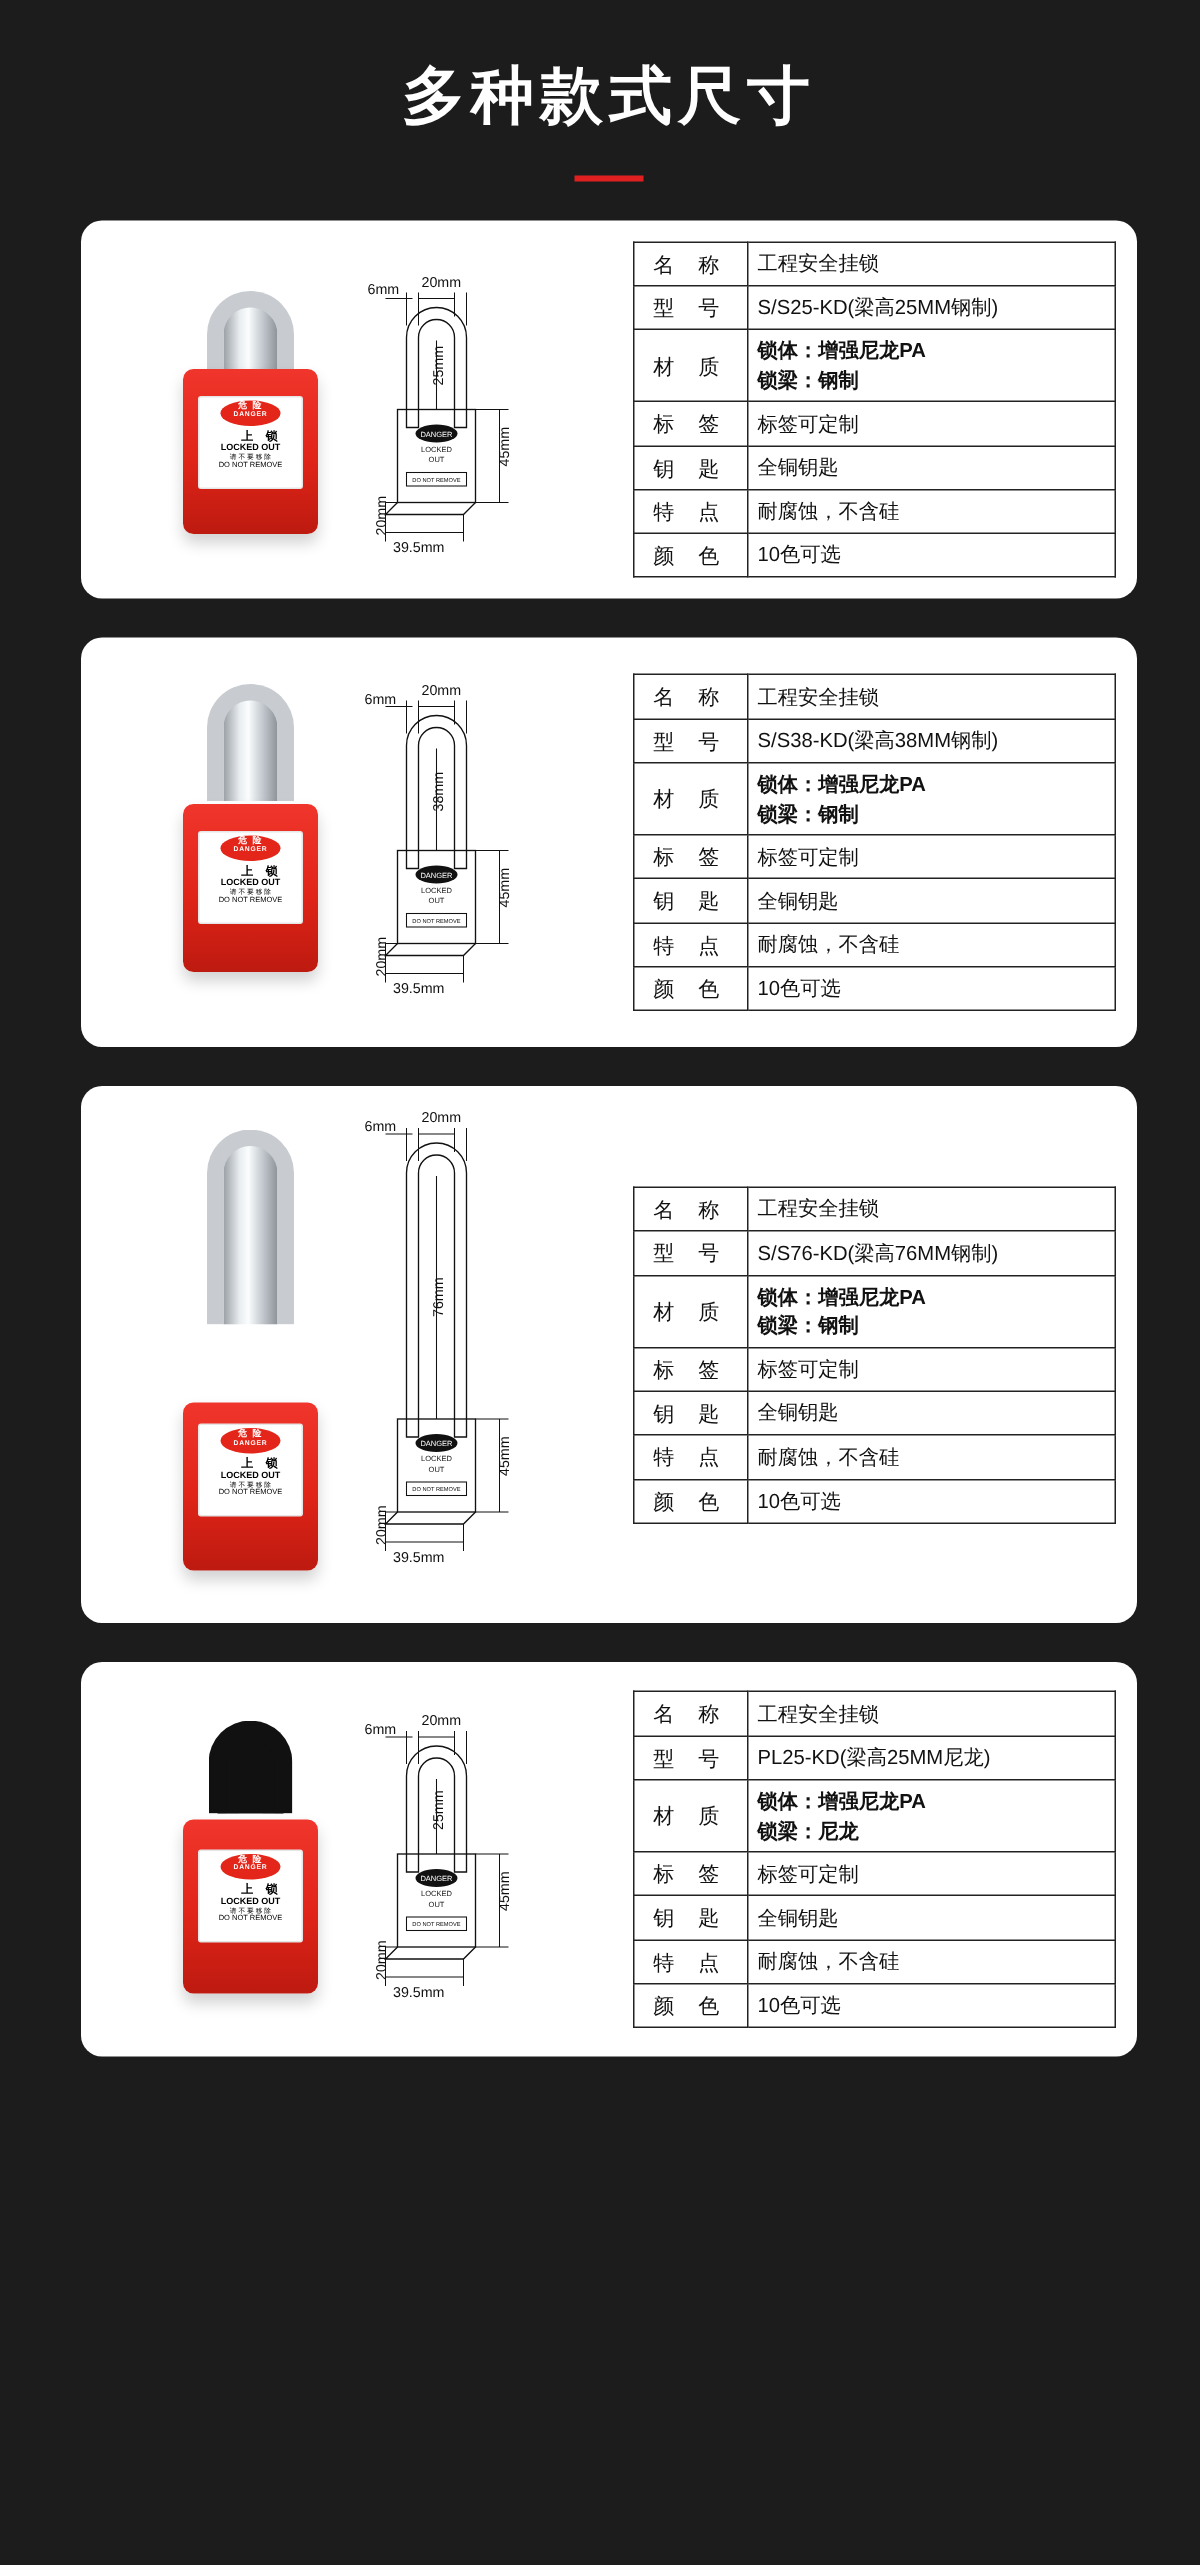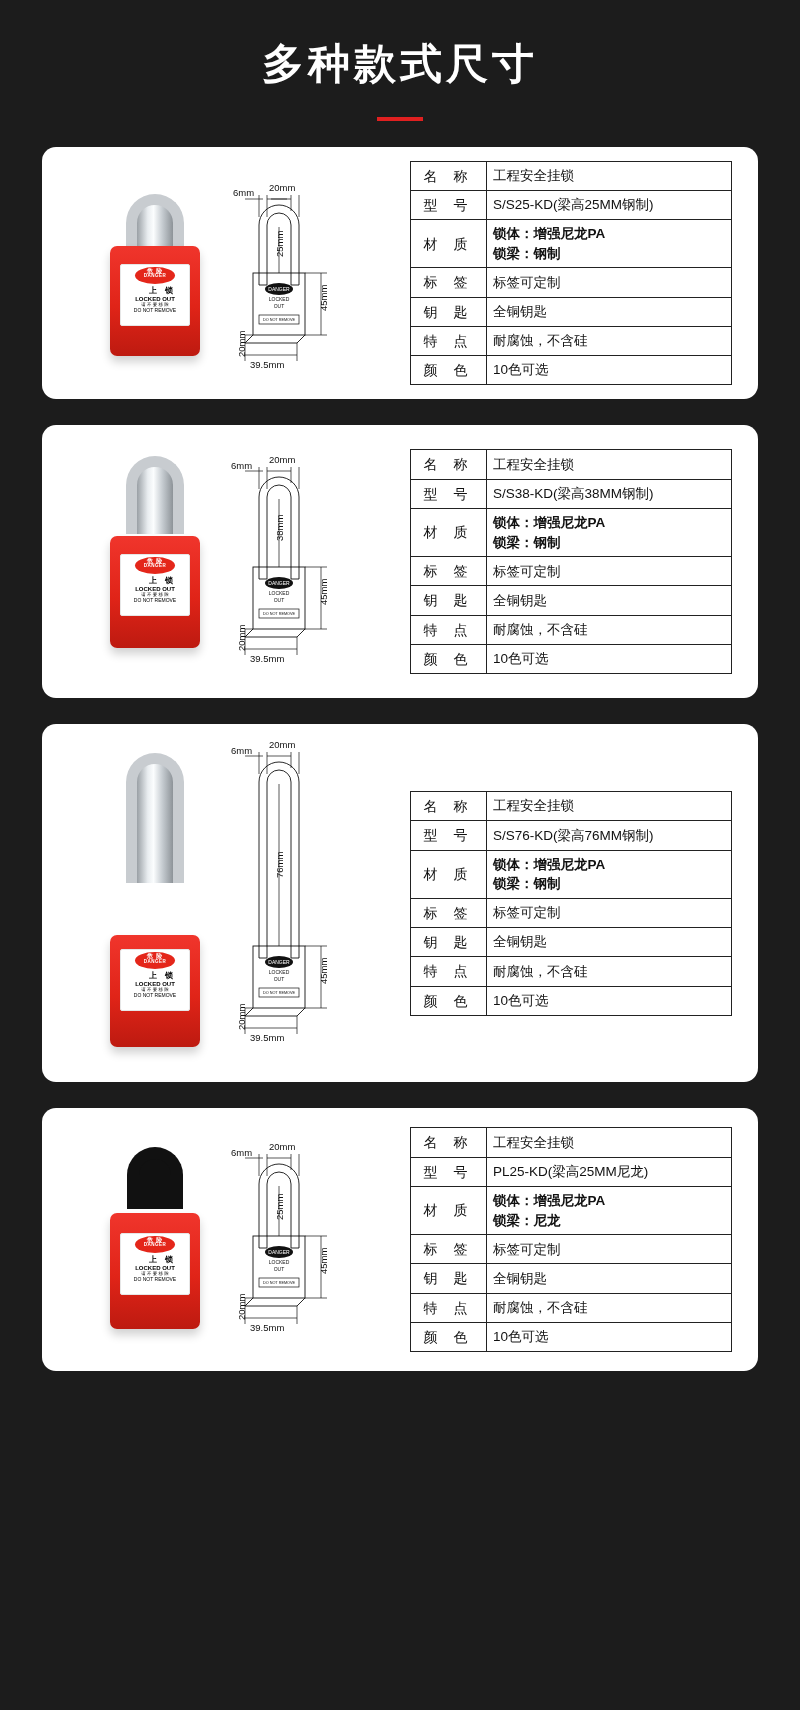--- a/index.html
+++ b/index.html
@@ -7,21 +7,21 @@
   body {
     width: 800px;
     background: #1c1c1c;
     font-family: "Liberation Sans", sans-serif;
     color: #fff;
   }
   .page {
     width: 800px;
     min-height: 1710px;
     background: #1c1c1c;
-    padding: 0 0 30px 0;
+    padding: 0 0 30px 12px;
   }
   .header {
     padding: 38px 0 0 0;
     text-align: center;
   }
   .header-title {
     font-size: 42px;
     font-weight: bold;
     letter-spacing: 4px;
     color: #ffffff;

